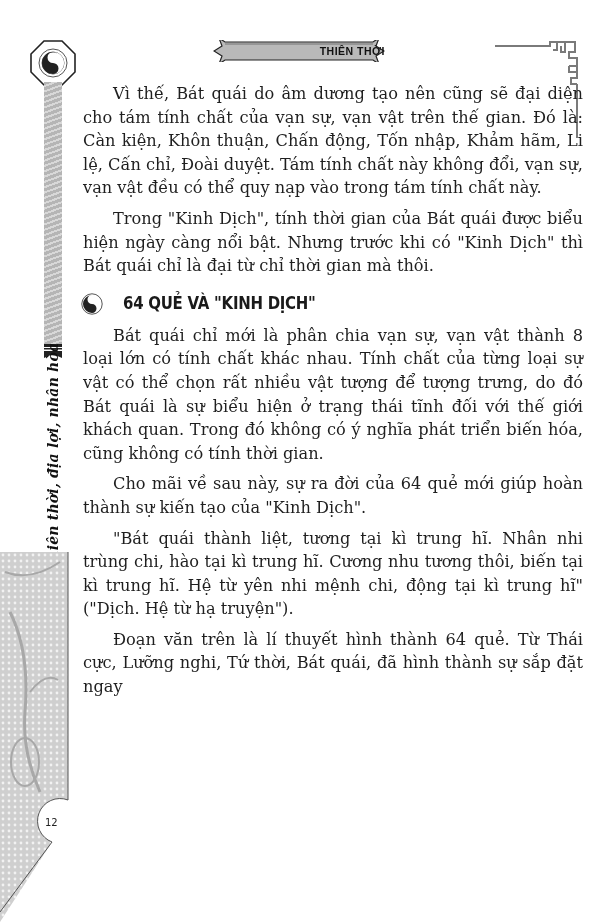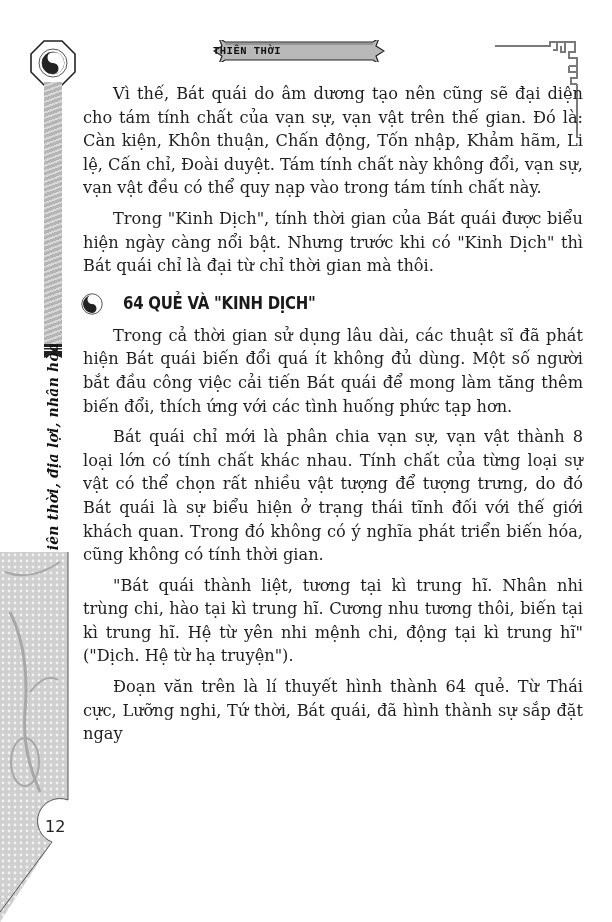--- a/index.html
+++ b/index.html
@@ -6,26 +6,26 @@
     body { width: 612px; height: 922px; position: relative; overflow: hidden; font-family: "DejaVu Serif", "Liberation Serif", serif; color: #1f1f1f; }
 
     
     .left-deco { position: absolute; left: 0; top: 0; width: 70px; height: 922px; }
     .octagon { position: absolute; left: 30px; top: 40px; width: 46px; height: 46px; }
     .stripe-top { position: absolute; left: 44px; top: 82px; width: 18px; height: 262px; background: repeating-linear-gradient(160deg, #b5b5b5 0 3px, #d8d8d8 3px 5px); }
     .ribbon { position: absolute; left: 44px; top: 344px; width: 18px; height: 14px; }
     .vertical-title { position: absolute; left: 40px; top: 362px; width: 26px; height: 190px; }
     .vertical-title span { position: absolute; left: 50%; top: 50%; transform: translate(-50%, -50%) rotate(-90deg); white-space: nowrap; font-family: "DejaVu Serif", serif; font-style: italic; font-weight: bold; font-size: 14px; color: #111; letter-spacing: 0.2px; }
     .bottom-art { position: absolute; left: 0; top: 552px; width: 70px; height: 370px; }
-    .page-number { position: absolute; left: 45px; top: 817px; font-family: "DejaVu Sans", sans-serif; font-size: 16px; color: #222; }
+    .page-number { position: absolute; left: 45px; top: 817px; font-family: "DejaVu Sans", sans-serif; font-size: 10px; color: #222; }
 
     
     .header-banner { position: absolute; left: 213px; top: 40px; width: 172px; height: 22px; }
     .header-banner svg { position: absolute; left: 0; top: 0; }
-    .header-title { position: absolute; left: 0; top: 0; width: 172px; height: 22px; line-height: 22px; text-align: left; font-family: Liberation Mono, monospace; font-weight: bold; font-size: 10.5px; color: #111; letter-spacing: 0.5px; }
+    .header-title { position: absolute; left: 0; top: 0; width: 172px; height: 22px; line-height: 22px; text-align: right; font-family: Liberation Sans, sans-serif; font-weight: bold; font-size: 10.5px; color: #111; letter-spacing: 0.5px; }
     .corner-deco { position: absolute; left: 495px; top: 38px; width: 90px; height: 102px; }
 
     
     .content { position: absolute; left: 83px; top: 82px; width: 500px; font-size: 16.2px; line-height: 23.6px; text-align: justify; }
     .content p { margin: 0 0 7px 0; text-indent: 30px; }
     .section-heading { display: flex; align-items: center; margin: 12px 0 6px -2px; height: 28px; }
     .section-icon { width: 22px; height: 22px; margin-right: 20px; }
     .section-title { font-family: "DejaVu Sans", sans-serif; font-weight: bold; font-size: 17px; letter-spacing: -0.3px; color: #1a1a1a; transform: scaleX(0.88); transform-origin: left center; }
   </style>
 </head>
@@ -94,17 +94,17 @@
     <svg class="section-icon" viewBox="0 0 22 22" width="22" height="22">
       <circle cx="11" cy="11" r="10.2" fill="#fff" stroke="#555" stroke-width="1"></circle>
       <path d="M11 2 A9 9 0 0 1 11 20 A4.5 4.5 0 0 1 11 11 A4.5 4.5 0 0 0 11 2 Z" fill="#fff"></path>
       <path d="M11 2 A9 9 0 0 0 11 20 A4.5 4.5 0 0 0 11 11 A4.5 4.5 0 0 1 11 2 Z" fill="#222"></path>
       <circle cx="11" cy="6.5" r="1.5" fill="#fff"></circle>
       <circle cx="11" cy="15.5" r="1.5" fill="#222"></circle>
     </svg>
     <span class="section-title">64 QUẺ VÀ "KINH DỊCH"</span>
   </div>
 
-  <p>Trong cả thời gian sử dụng lâu dài, các thuật sĩ đã phát hiện Bát quái biến đổi quá ít không đủ dùng. Một số người bắt đầu công việc cải tiến Bát quái để mong làm tăng thêm biến đổi, thích ứng với các tình huống phức tạp hơn.</p>
   <p>Bát quái chỉ mới là phân chia vạn sự, vạn vật thành 8 loại lớn có tính chất khác nhau. Tính chất của từng loại sự vật có thể chọn rất nhiều vật tượng để tượng trưng, do đó Bát quái là sự biểu hiện ở trạng thái tĩnh đối với thế giới khách quan. Trong đó không có ý nghĩa phát triển biến hóa, cũng không có tính thời gian.</p>
+  <p>Cho mãi về sau này, sự ra đời của 64 quẻ mới giúp hoàn thành sự kiến tạo của "Kinh Dịch".</p>
   <p>"Bát quái thành liệt, tương tại kì trung hĩ. Nhân nhi trùng chi, hào tại kì trung hĩ. Cương nhu tương thôi, biến tại kì trung hĩ. Hệ từ yên nhi mệnh chi, động tại kì trung hĩ" ("Dịch. Hệ từ hạ truyện").</p>
   <p>Đoạn văn trên là lí thuyết hình thành 64 quẻ. Từ Thái cực, Lưỡng nghi, Tứ thời, Bát quái, đã hình thành sự sắp đặt ngay</p>
 </div>
 
 </body></html>

